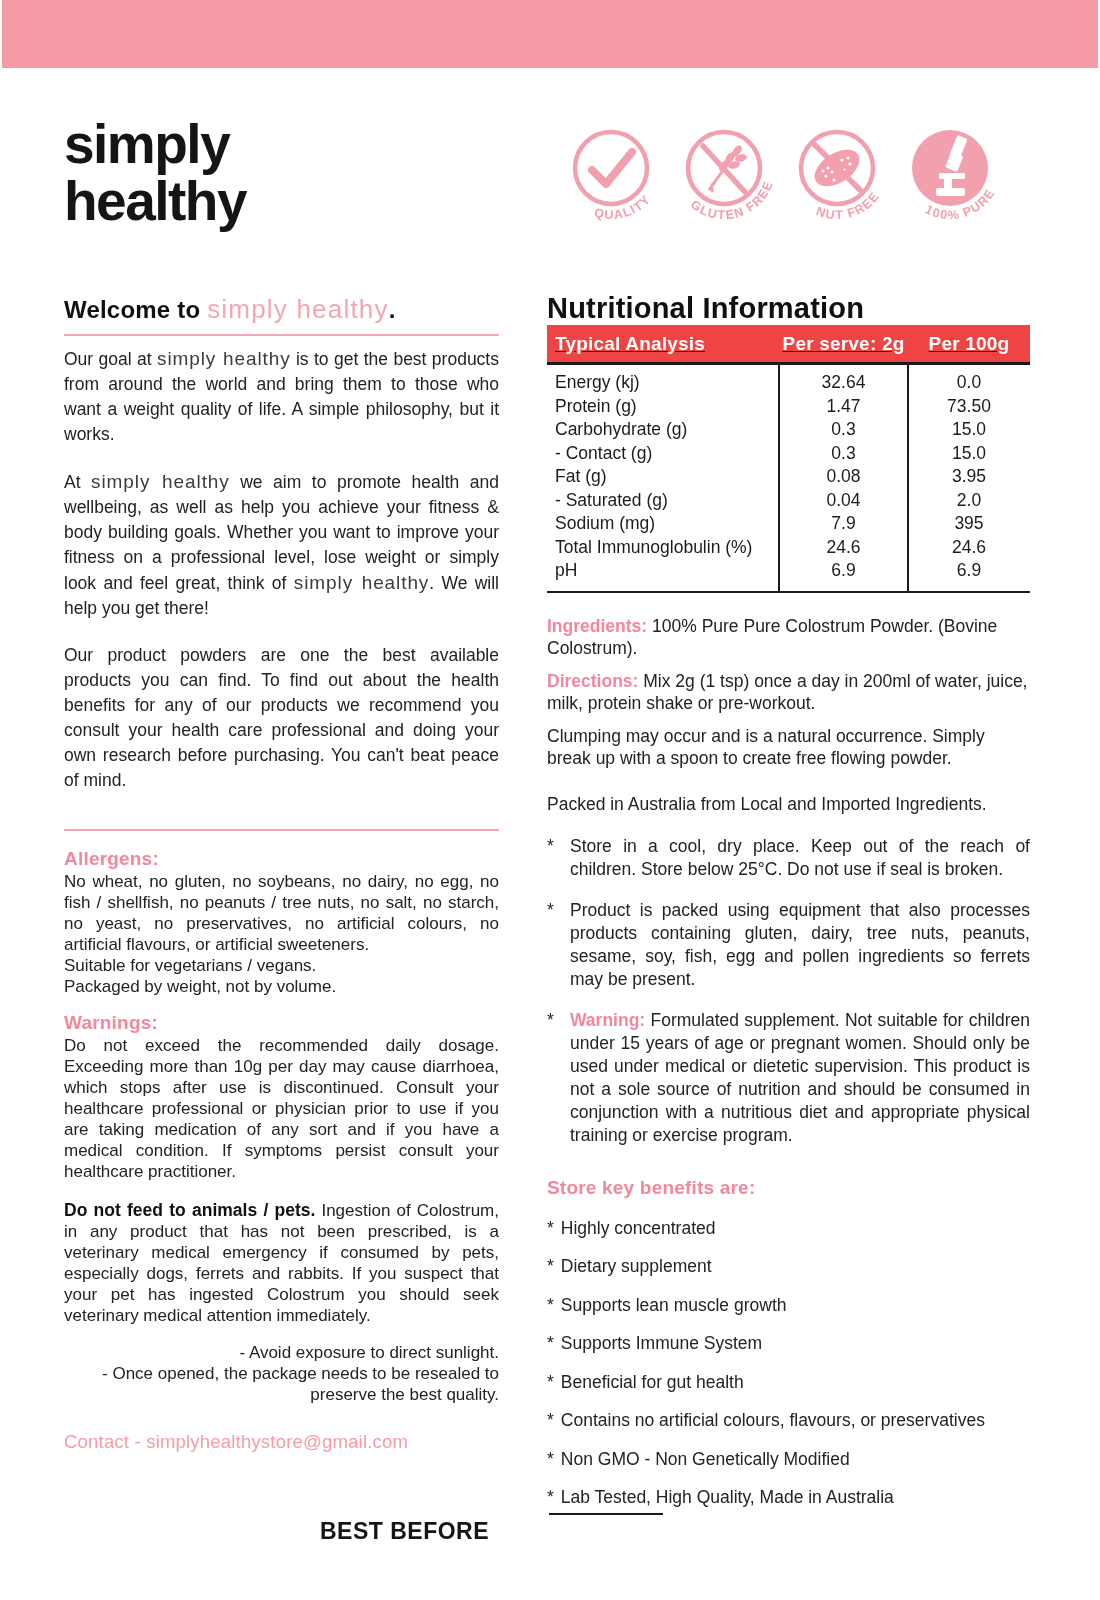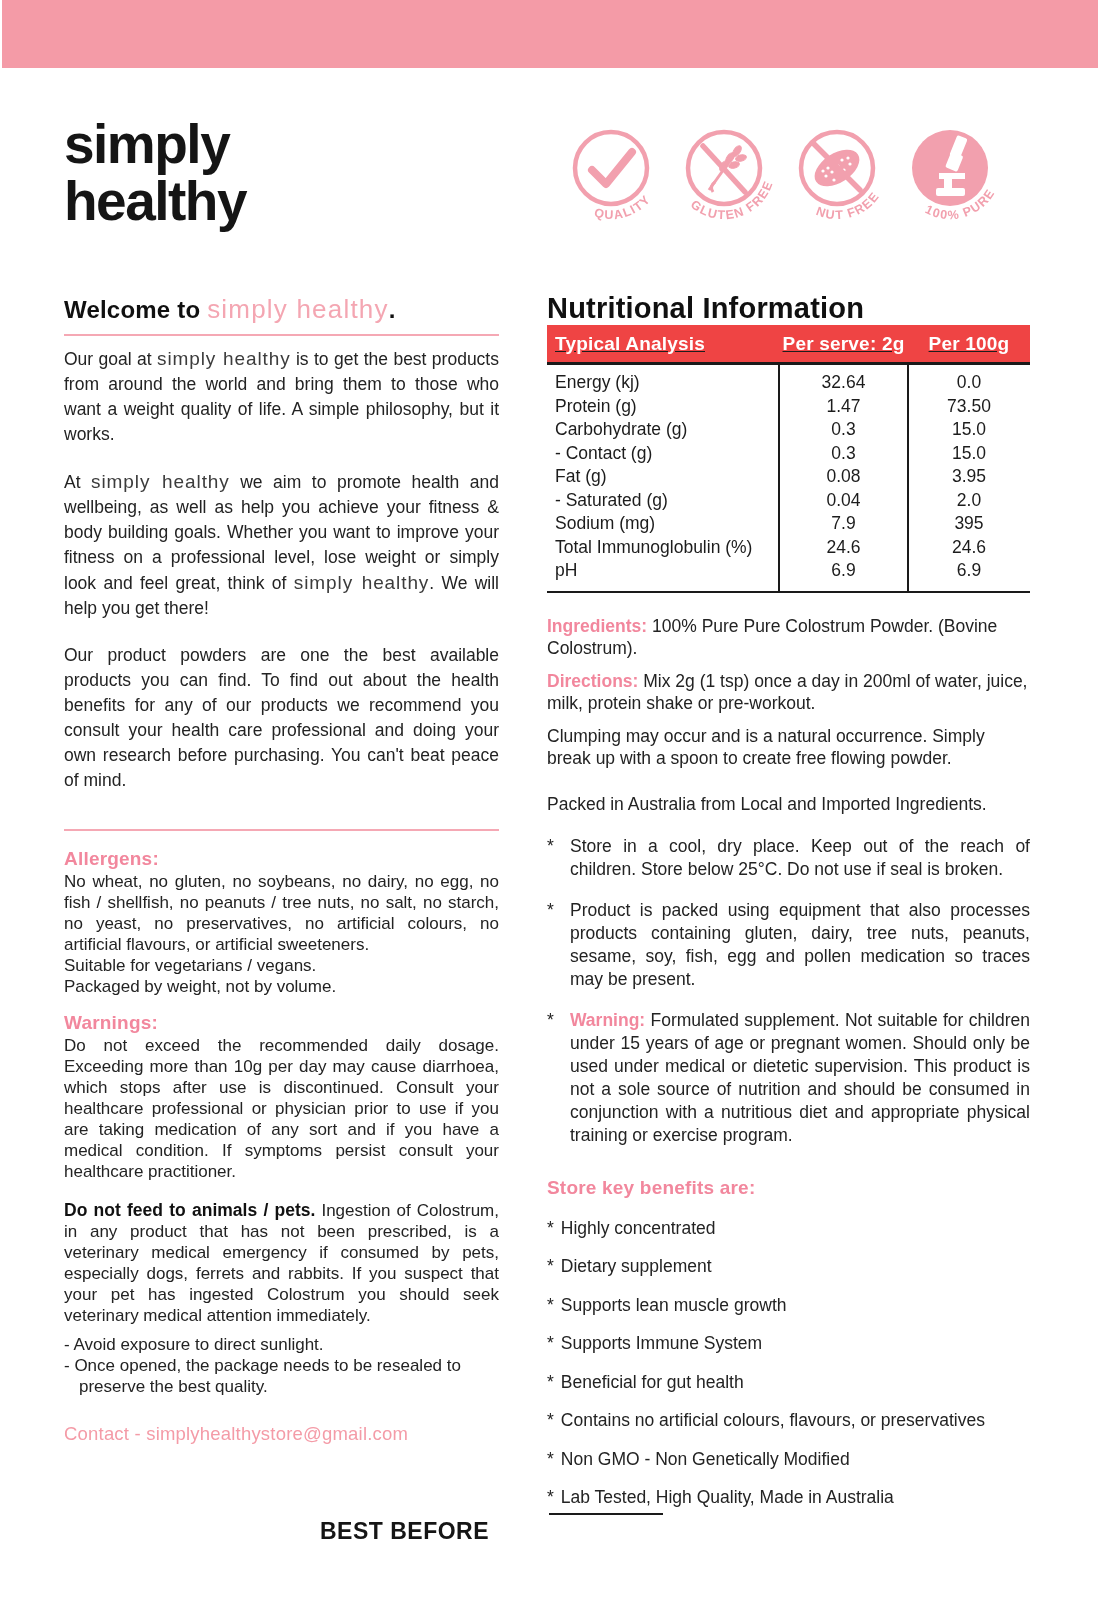--- a/index.html
+++ b/index.html
@@ -28,21 +28,21 @@
   .para { margin-top:10px; font-size:17.5px; line-height:25px; text-align:justify; color:#232323; }
   .para + .para { margin-top:22px; }
   .brand-word { font-size:19px; font-weight:400; letter-spacing:0.9px; color:#3c3c3c; }
   .divider { border-top:2px solid #F5A8B4; margin-top:36px; margin-bottom:16px; }
   .sect { margin-bottom:14px; }
   .sect-label { font-size:19px; font-weight:700; color:#F2879D; line-height:24px; letter-spacing:0.2px; }
   .sect-body { font-size:17px; line-height:21px; text-align:justify; color:#232323; }
   .sect-line { font-size:17px; line-height:21px; color:#232323; }
   .pets { margin-top:18px; font-size:17px; line-height:21px; text-align:justify; color:#232323; }
   .pets b { font-size:17.5px; color:#111; }
-  .tips { margin-top:8px; list-style:none; }
+  .tips { margin-top:16px; list-style:none;text-align:right; }
   .tips li { font-size:17px; line-height:21px; color:#232323; padding-left:15px; text-indent:-15px; }
   .contact { margin-top:26px; font-size:18.5px; color:#F49BA7; letter-spacing:0.2px; }
 
   
   .nutri-title { font-size:29px; font-weight:700; color:#101010; letter-spacing:0.2px; }
   .ntable { width:483px; }
   .thead { display:grid; grid-template-columns:232px 129px 122px; background:#ef4444; height:37px; align-items:center;text-decoration:underline; }
   .thead .th { color:#ffffff; font-weight:700; font-size:19px; letter-spacing:0.2px; }
   .th.h1 { padding-left:8px; }
   .th.h2, .th.h3 { text-align:center; }
@@ -276,21 +276,21 @@
 
     <p class="rblock rb-packed">Packed in Australia from Local and Imported Ingredients.</p>
 
     <div class="note">
       <span class="star">*</span>
       <span>Store in a cool, dry place.  Keep out of the reach of children.  Store below 25°C.  Do not use if seal is broken.</span>
     </div>
 
     <div class="note">
       <span class="star">*</span>
-      <span>Product is packed using equipment that also processes products containing gluten, dairy, tree nuts, peanuts, sesame, soy, fish, egg and pollen medication so traces may be present.</span>
+      <span>Product is packed using equipment that also processes products containing gluten, dairy, tree nuts, peanuts, sesame, soy, fish, egg and pollen ingredients so ferrets may be present.</span>
     </div>
 
     <div class="note last">
       <span class="star">*</span>
       <span class="pink-label">Warning:</span><span>  Formulated supplement.  Not suitable for children under 15 years of age or pregnant women.  Should only be used under medical or dietetic supervision.  This product is not a sole source of nutrition and should be consumed in conjunction with a nutritious diet and appropriate physical training or exercise program.</span>
     </div>
 
     <div class="benefits-head">Store key benefits are:</div>
     <ul class="benefits">
 

